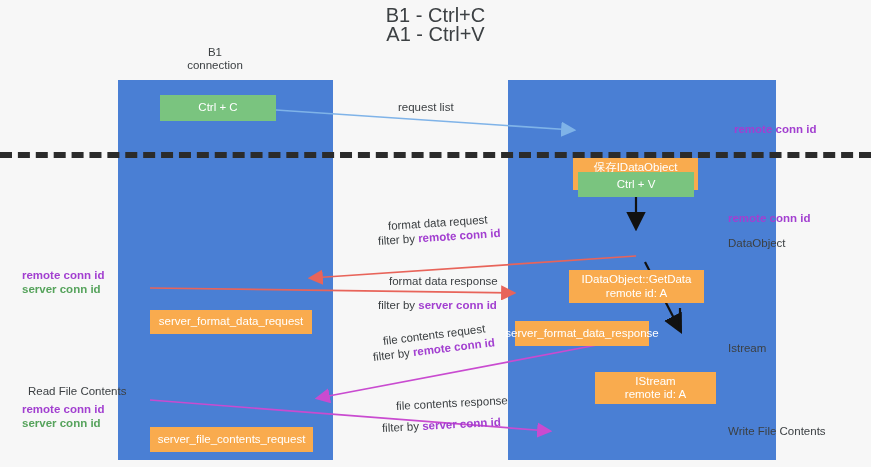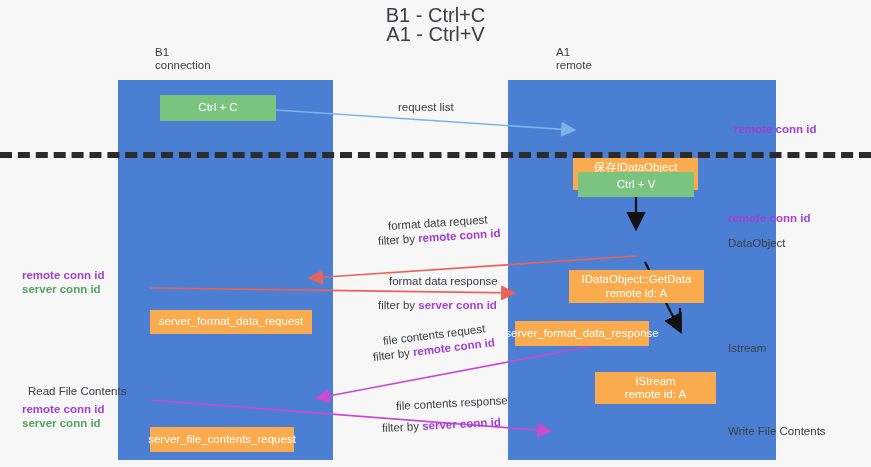--- a/index.html
+++ b/index.html
@@ -16,21 +16,21 @@
   .lane{position:absolute;background:#4a7fd4;}
   .lane-b1{left:118px;top:80px;width:215px;height:380px;}
   .lane-a1{left:508px;top:80px;width:268px;height:380px;}
 
   .title{
     position:absolute;left:0;top:6px;width:871px;
     text-align:center;font-size:20px;line-height:19px;color:#3c4043;
     white-space:pre-line;
   }
   .colhead{
-    position:absolute;text-align:left;font-size:11.5px;line-height:13px;
+    position:absolute;text-align:center;font-size:11.5px;line-height:13px;
     color:#3c4043;white-space:pre-line;
   }
   .colhead-b1{left:155px;top:46px;width:120px;}
   .colhead-a1{left:556px;top:46px;width:120px;}
 
   .box{
     position:absolute;box-sizing:border-box;
     display:flex;align-items:center;justify-content:center;
     text-align:center;color:#ffffff;font-size:11.5px;line-height:13.5px;
     white-space:pre-line;padding:2px 12px;
@@ -60,22 +60,20 @@
 <div id="stage">
 
   <div class="lane lane-b1"></div>
   <div class="lane lane-a1"></div>
 
   <div class="title">B1 - Ctrl+C
 A1 - Ctrl+V</div>
 
   <div class="colhead colhead-b1">B1
 connection</div>
-  <div class="colhead colhead-a1">A1
-remote</div>
 
   <svg viewBox="0 0 871 467">
     <defs>
       <marker id="ar-blue" markerWidth="9" markerHeight="9" refX="7" refY="4.5" orient="auto">
         <path d="M0,0 L9,4.5 L0,9 z" fill="#7fb3e8"></path>
       </marker>
       <marker id="ar-red" markerWidth="9" markerHeight="9" refX="7" refY="4.5" orient="auto">
         <path d="M0,0 L9,4.5 L0,9 z" fill="#e8645a"></path>
       </marker>
       <marker id="ar-mag" markerWidth="9" markerHeight="9" refX="7" refY="4.5" orient="auto">
@@ -115,21 +113,21 @@
   <div class="box orange" style="left:569px;top:228px;width:135px;height:33px;">IDataObject::GetData
 remote id: A</div>
 
   <div class="box orange" style="left:150px;top:268px;width:162px;height:24px;">server_format_data_request</div>
 
   <div class="box orange" style="left:515px;top:279px;width:134px;height:25px;">server_format_data_response</div>
 
   <div class="box orange" style="left:595px;top:330px;width:121px;height:32px;">IStream
 remote id: A</div>
 
-  <div class="box orange" style="left:150px;top:385px;width:144px;height:25px;">server_file_contents_request</div>
+  <div class="box orange" style="left:150px;top:385px;width:163px;height:25px;">server_file_contents_request</div>
 
 
   <div class="sidelabel purple" style="left:734px;top:122px;">remote conn id</div>
 
   <div class="sidelabel purple" style="left:728px;top:211px;">remote conn id</div>
 
   <div class="sidelabel plain" style="left:728px;top:236px;">DataObject</div>
 
   <div class="sidelabel plain" style="left:728px;top:341px;">Istream</div>
 

